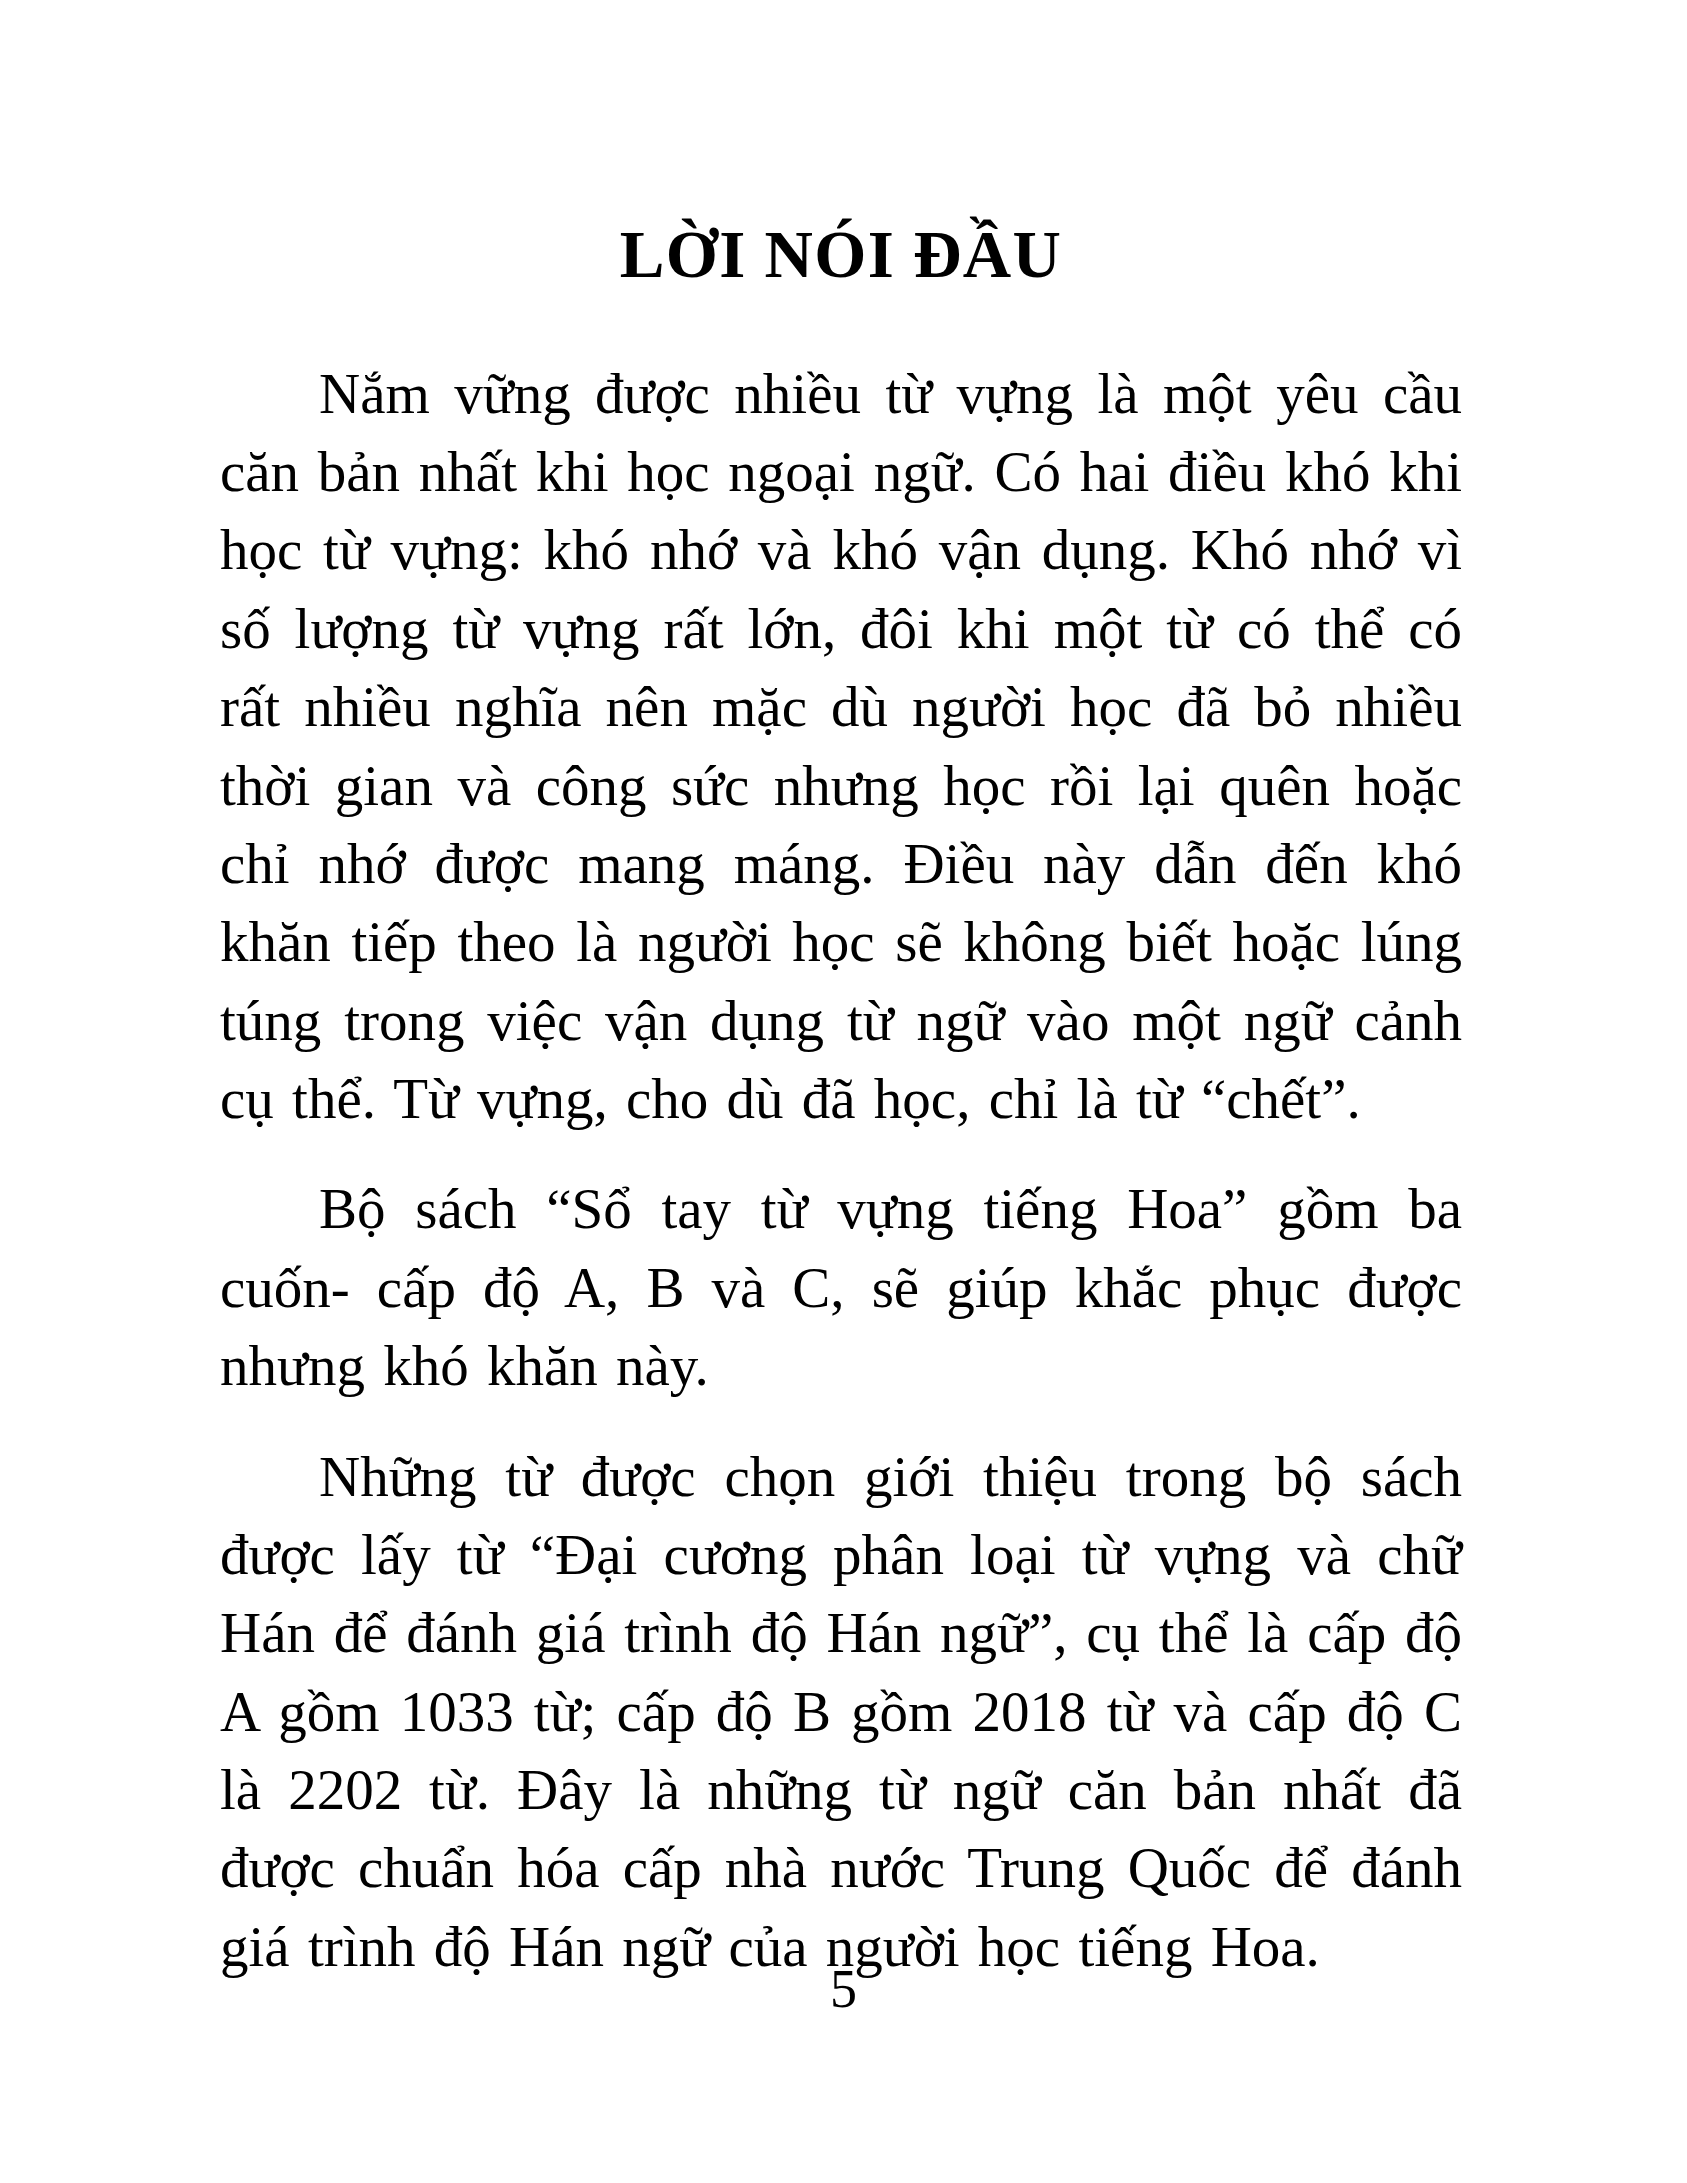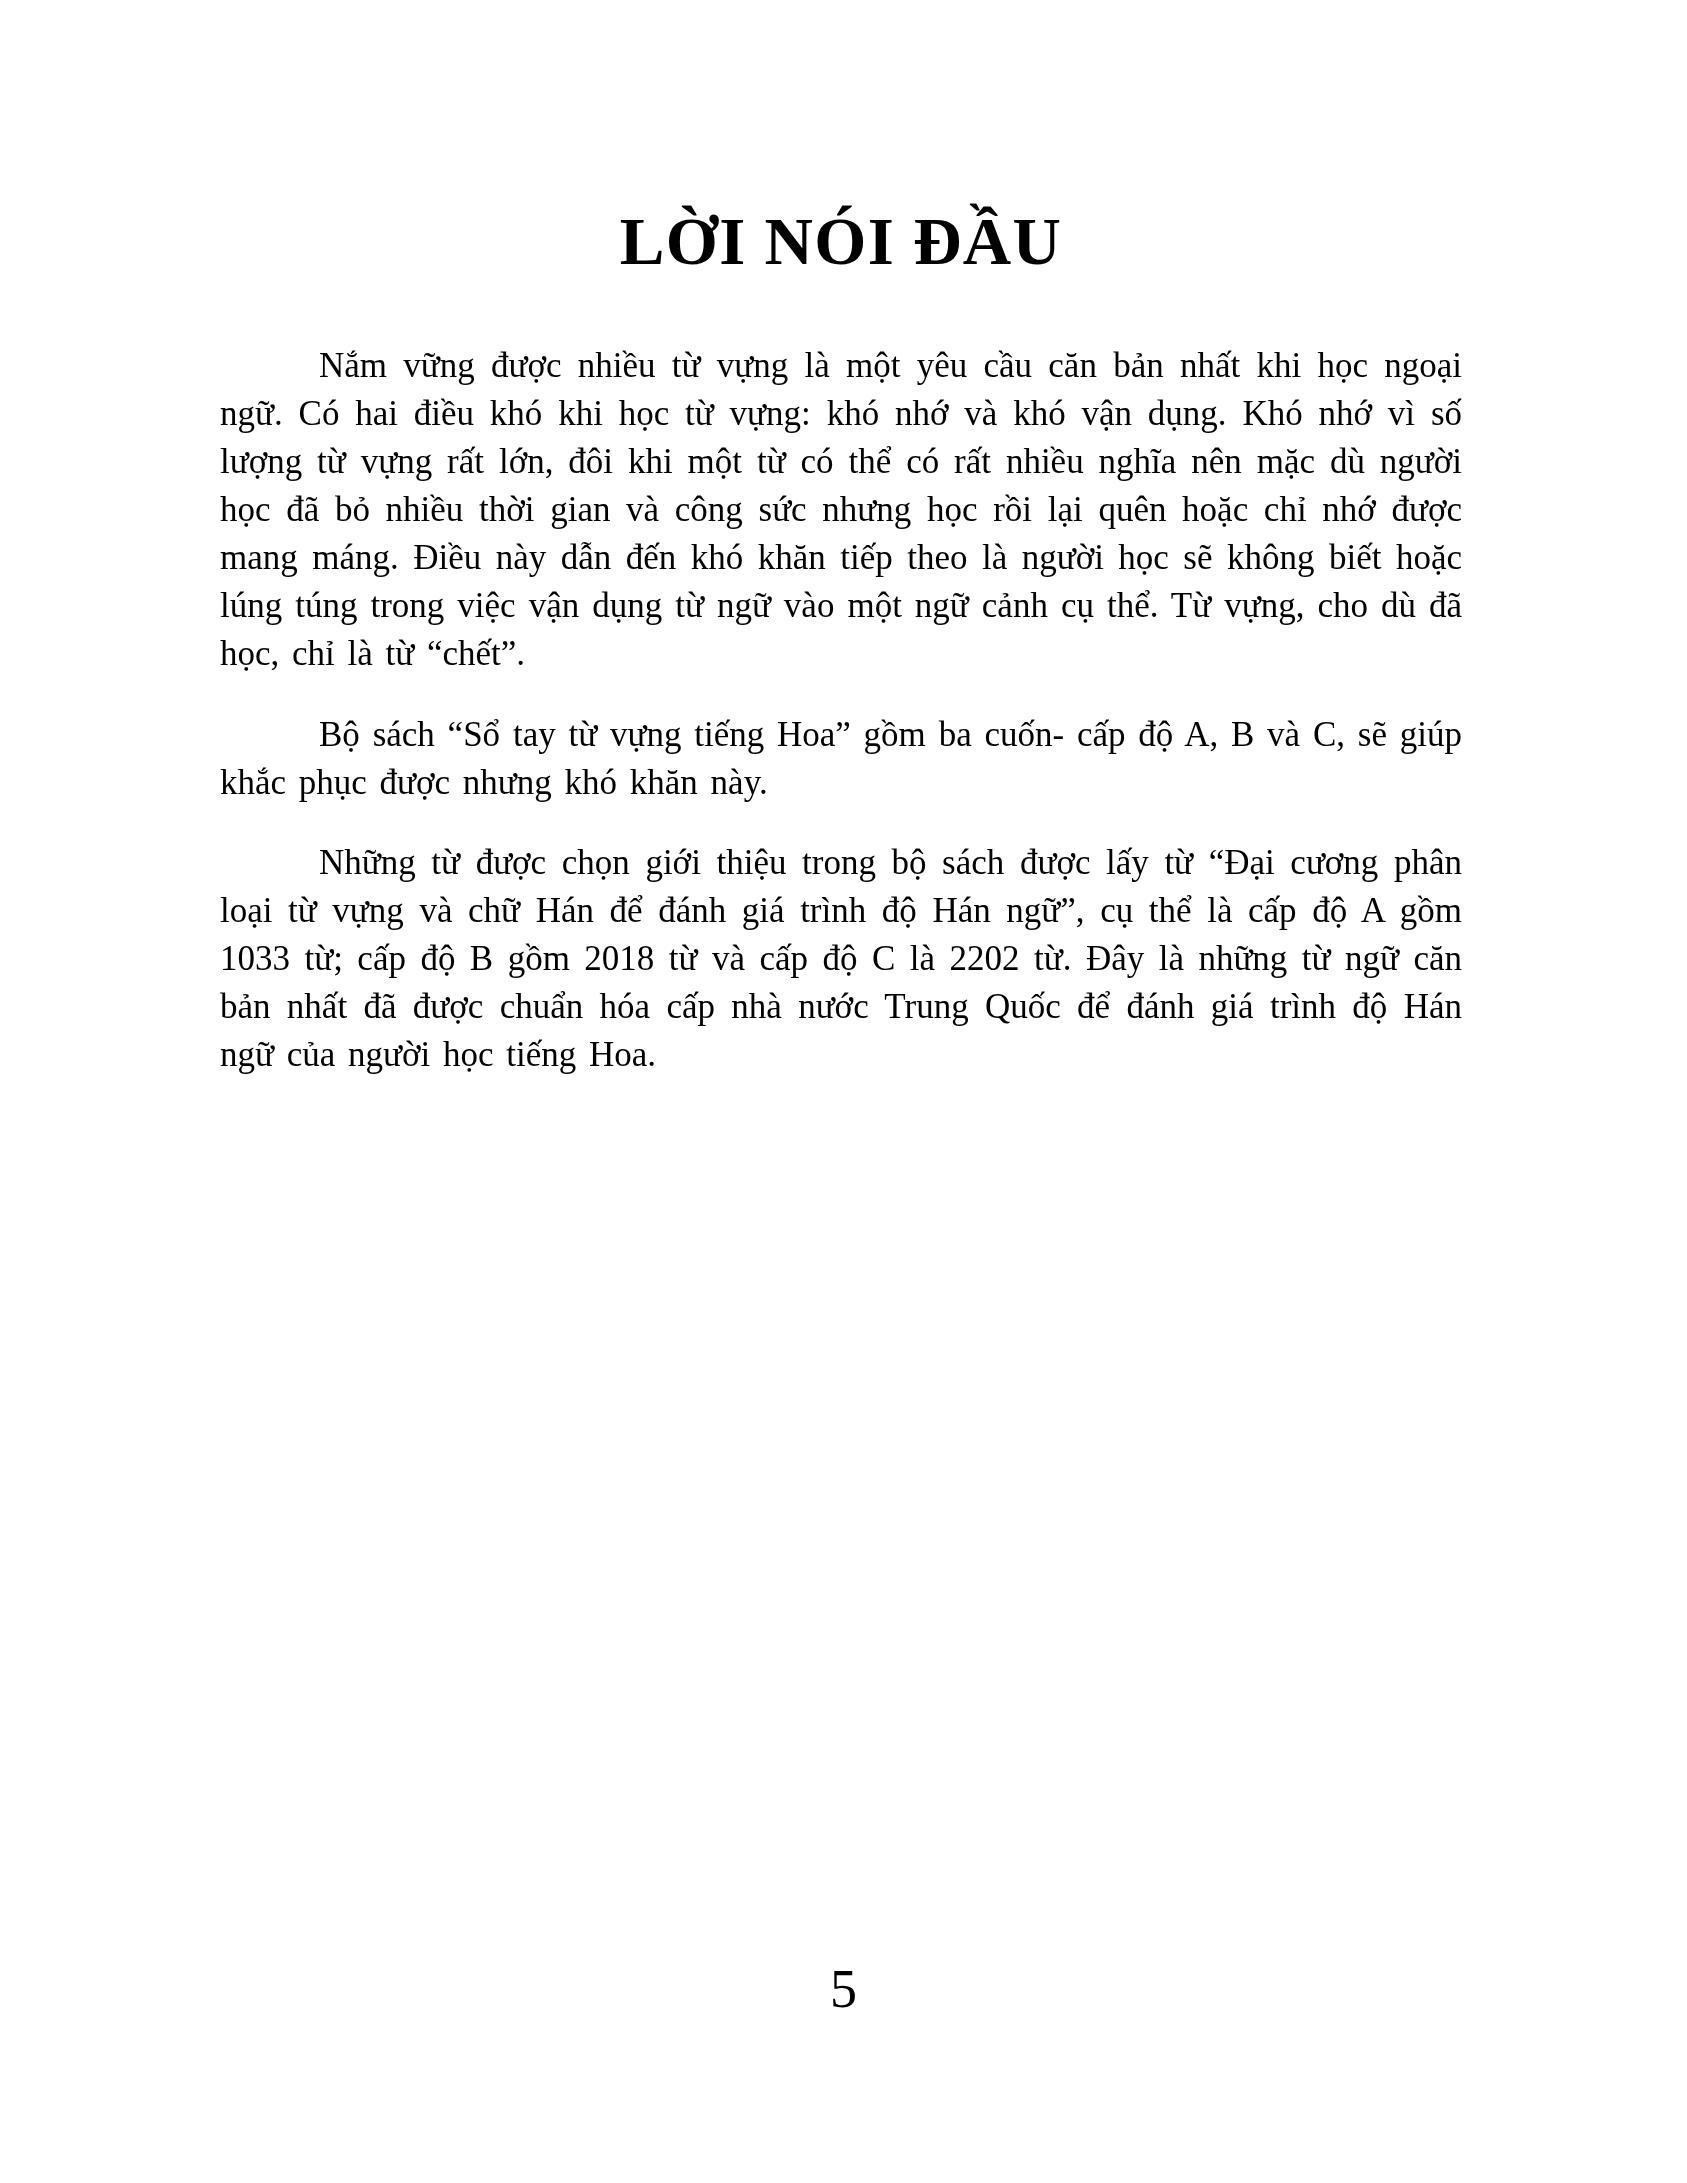--- a/index.html
+++ b/index.html
@@ -14,33 +14,33 @@
     background: #ffffff;
     color: #000000;
     font-family: "Liberation Serif", "DejaVu Serif", serif;
     overflow: hidden;
     box-sizing: border-box;
   }
   .content {
     position: absolute;
     left: 220px;
     right: 225px;
-    top: 205px;
+    top: 218px;
   }
   .doc-title {
     margin: 0 0 63px 0;
     text-align: center;
     font-size: 67px;
     font-weight: bold;
     letter-spacing: 1.3px;
     line-height: 1.1;
   }
   .doc-paragraph {
     margin: 0 0 32px 0;
-    font-size: 35px;
+    font-size: 57px;
     line-height: 1.375;
     text-align: justify;
     text-indent: 99px;
     word-spacing: 4px;
   }
   .doc-paragraph:last-of-type {
     margin-bottom: 9px;
   }
   .page-number {
     position: absolute;

